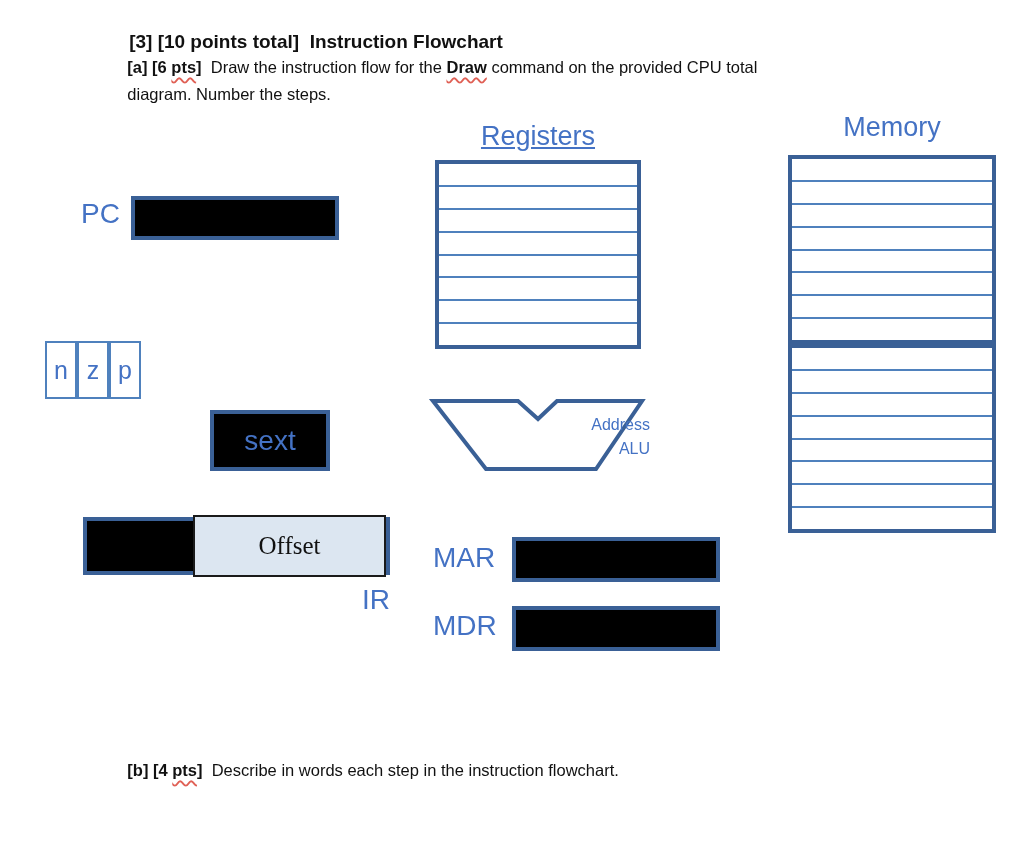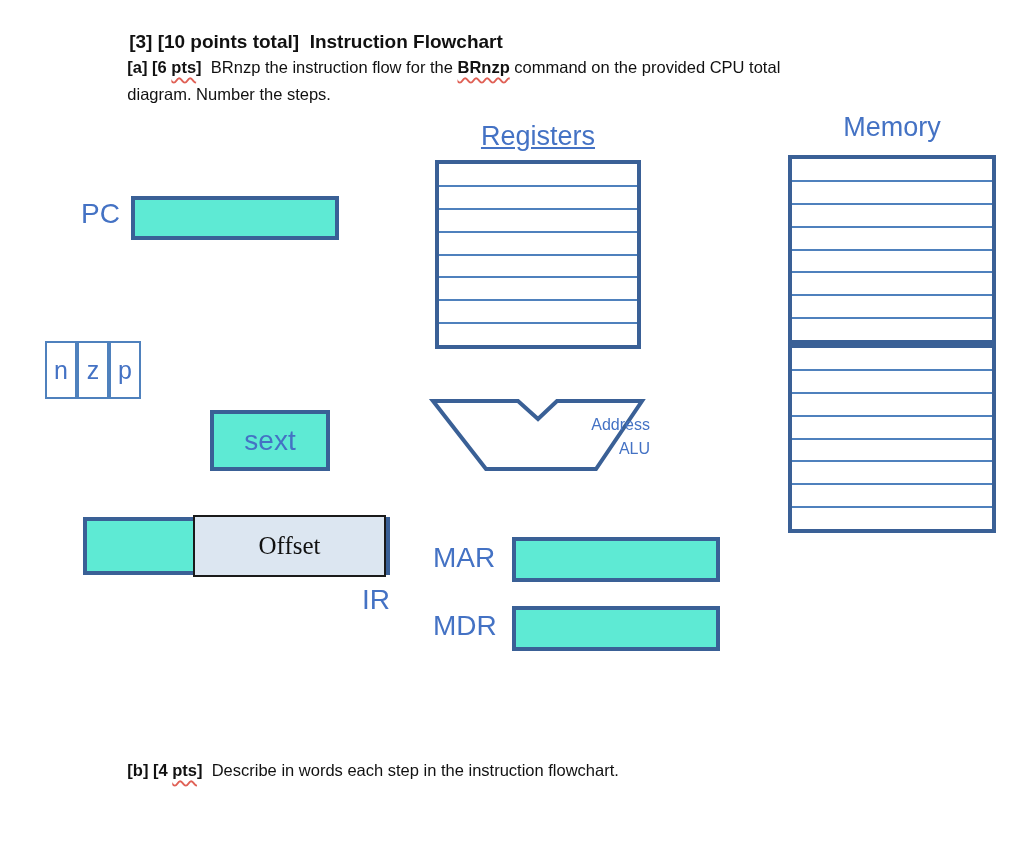--- a/index.html
+++ b/index.html
@@ -44,21 +44,21 @@
   .blue-label {
     position: absolute;
     color: var(--label-blue);
     font-size: 28px;
     line-height: 1;
     white-space: nowrap;
   }
   .box {
     position: absolute;
     border: 4px solid var(--border-dark);
-    background: #5eead4;
+    background: #000000;
   }
   .table {
     position: absolute;
     border: 4px solid var(--border-dark);
     background: #ffffff;
     display: flex;
     flex-direction: column;
   }
   .trow { flex: 1; border-bottom: 2px solid var(--line-medium); }
   .trow:last-child { border-bottom: none; }
@@ -111,21 +111,21 @@
 </head>
 <body>
 
 <div class="canvas">
 
   <div class="doc-line q-title">
     <span class="b">[3] [10 points total]  Instruction Flowchart</span>
   </div>
 
   <div class="doc-line qa-line1">
-    <span class="b">[a] [6 </span><span class="b sq">pts</span><span class="b">]  </span><span>BRnzp the instruction flow for the </span><span class="b sq">BRnzp</span><span> command on the provided CPU total</span>
+    <span class="b">[a] [6 </span><span class="b sq">pts</span><span class="b">]  </span><span>Draw the instruction flow for the </span><span class="b sq">Draw</span><span> command on the provided CPU total</span>
   </div>
   <div class="doc-line qa-line2">
     <span>diagram. Number the steps.</span>
   </div>
 
   <div class="blue-label centered-title registers-title">Registers</div>
   <div class="table registers-table">
       <div class="trow"></div>
       <div class="trow"></div>
       <div class="trow"></div>

